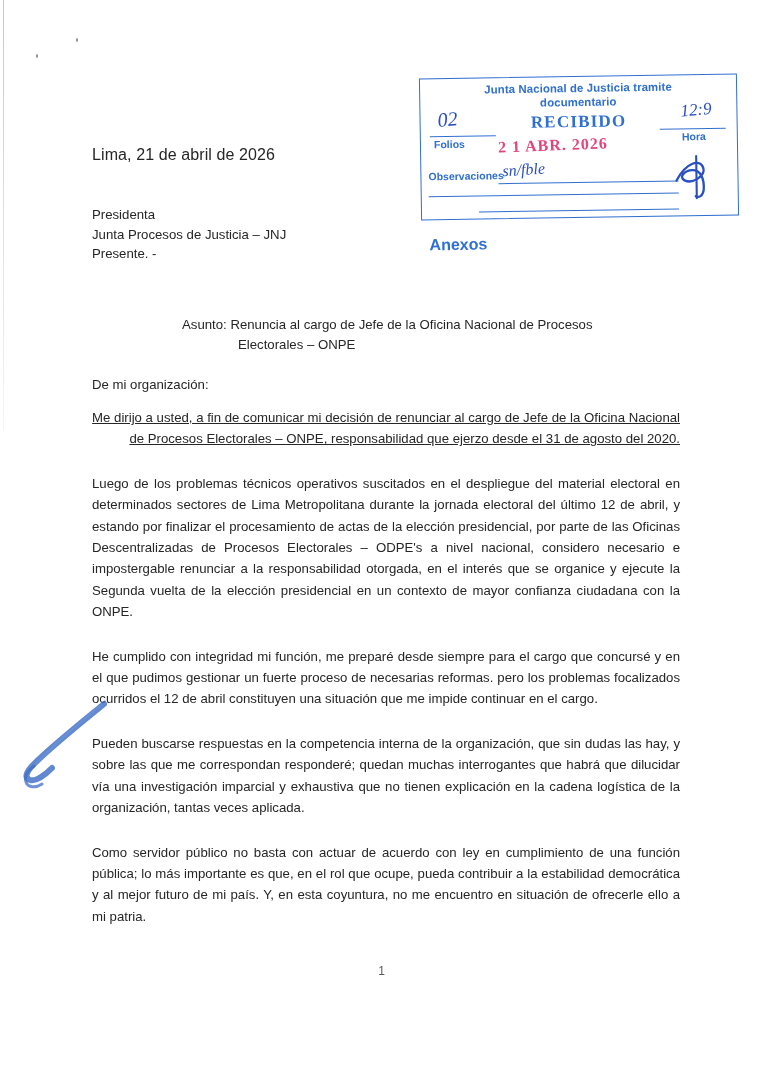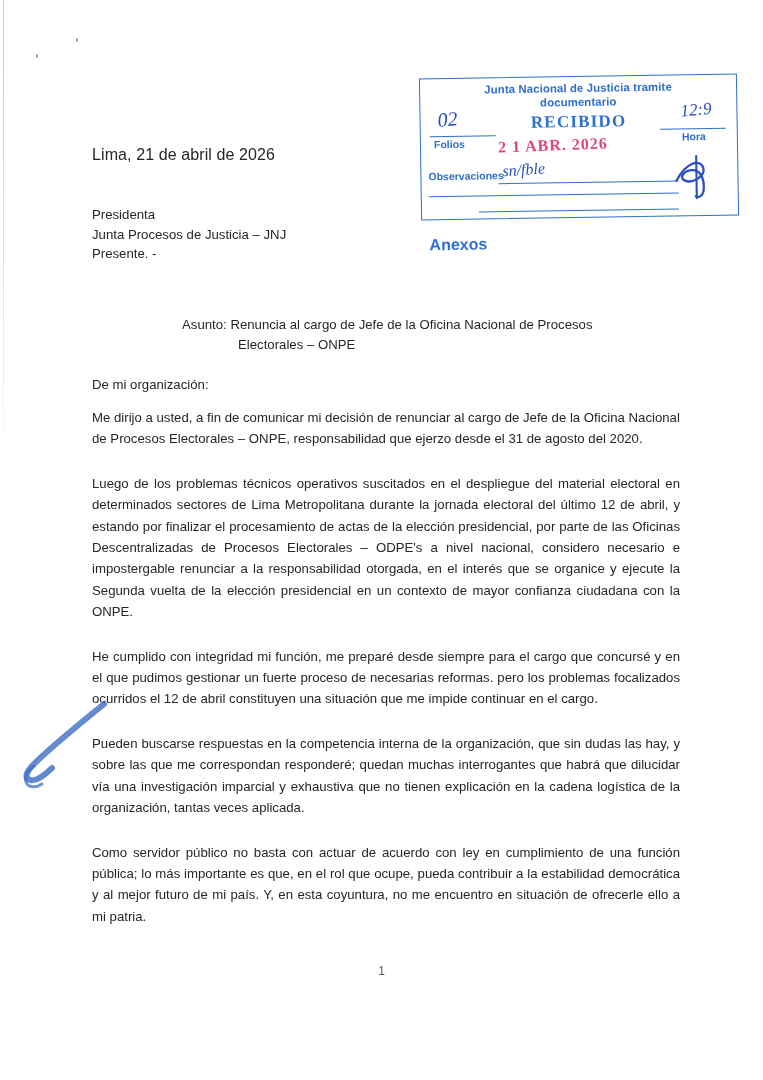--- a/index.html
+++ b/index.html
@@ -86,21 +86,21 @@
     top: 407px;
     width: 588px;
   }
   #body p {
     margin: 0 0 23px 0;
     font-size: 13.2px;
     line-height: 21.4px;
     text-align: justify;
     text-justify: inter-word;
   }
-  #body p.ragged { text-align: left; }
+  #body p.ragged { text-align: right; text-decoration: underline; }
 
   #page-number {
     position: absolute;
     left: 0;
     right: 0;
     top: 964px;
     text-align: center;
     font-size: 12px;
     color: #55585d;
   }

